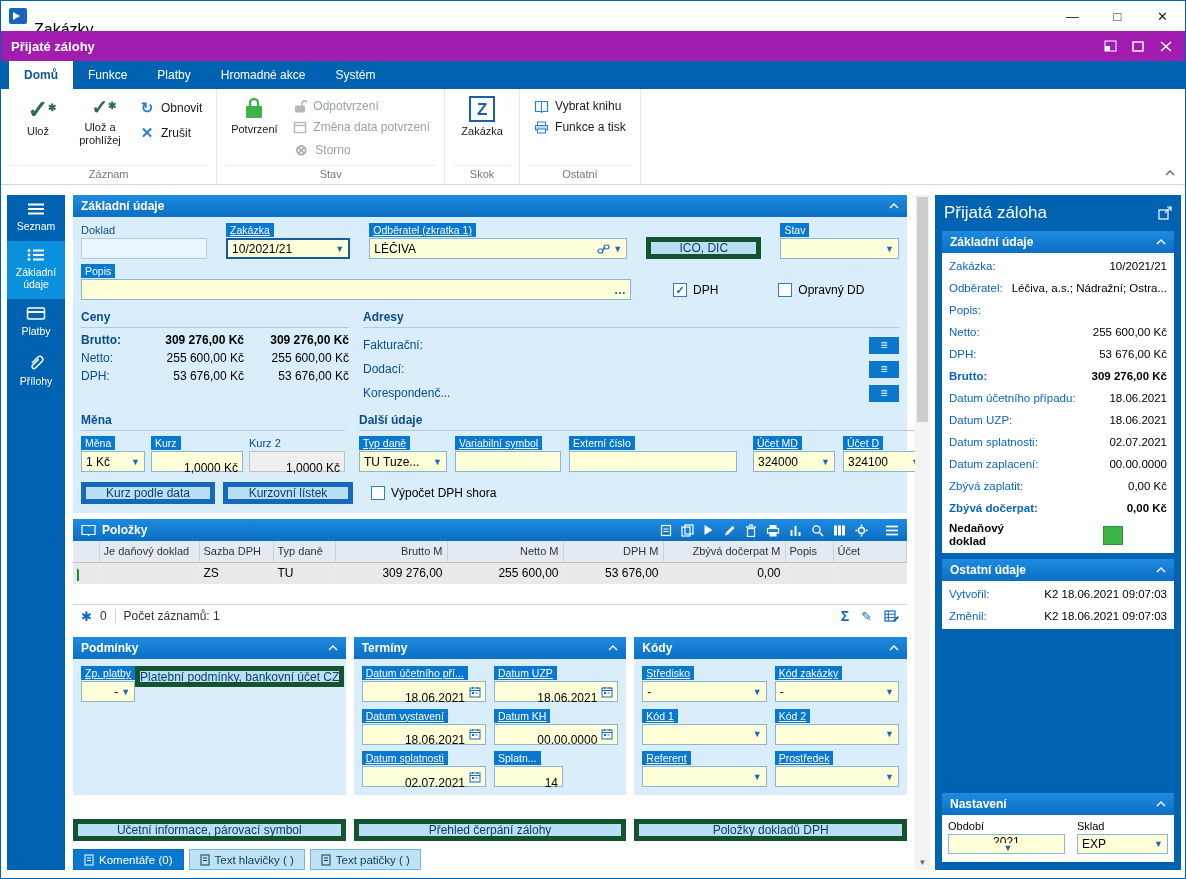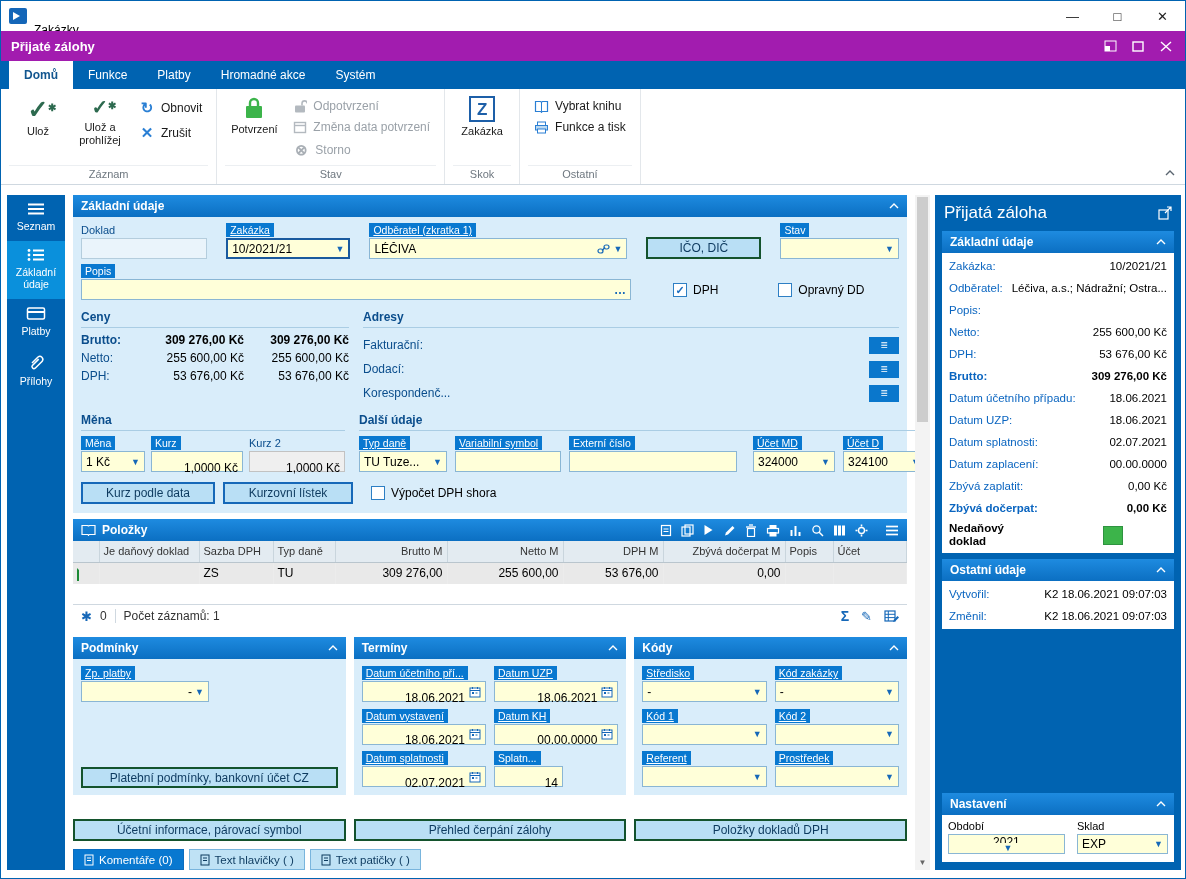--- a/index.html
+++ b/index.html
@@ -3,21 +3,21 @@
 <meta charset="utf-8">
 <style>
   *{margin:0;padding:0;box-sizing:border-box;font-family:"Liberation Sans",sans-serif;}
   html,body{width:1186px;height:879px;background:#fff;}
   .window{width:1186px;height:879px;border:1px solid #0063b1;display:flex;flex-direction:column;background:#fff;overflow:hidden;}
 
   
   .titlebar{height:30px;background:#fff;display:flex;align-items:center;padding-left:8px;flex:0 0 auto;}
   .appicon{width:18px;height:16px;background:#1466b8;border-radius:2px;position:relative;margin-right:7px;}
   .appicon::after{content:"";position:absolute;left:4px;top:4px;border-left:7px solid #fff;border-top:4px solid transparent;border-bottom:4px solid transparent;}
-  .titlebar .t{font-size:12px;color:#000;margin-top:28px;}
+  .titlebar .t{font-size:16px;color:#000;margin-top:28px;}
   .wbtns{margin-left:auto;display:flex;height:100%;}
   .wbtn{width:45px;display:flex;align-items:center;justify-content:center;font-size:13px;color:#222;}
 
   
   .appbar{height:30px;background:#a21caf;display:flex;align-items:center;padding:0 8px 0 10px;flex:0 0 auto;}
   .appbar .t{color:#fff;font-weight:bold;font-size:13px;}
   .abtns{margin-left:auto;display:flex;gap:6px;align-items:center;}
   .abtn{width:22px;height:20px;display:flex;align-items:center;justify-content:center;}
 
   
@@ -61,21 +61,21 @@
   .plabel{font-size:11px;color:#0a4d8c;line-height:14px;}
   .stack{display:flex;flex-direction:column;align-items:flex-start;gap:1px;}
   .field{height:21px;background:#ffffd9;border:1px solid #8ab6d4;display:flex;align-items:center;padding:0 4px;font-size:12px;color:#000;width:100%;}
   .field .val{flex:1;white-space:nowrap;overflow:hidden;}
   .field .val.r{text-align:right;margin-top:12px;}
   .field.ro{background:#eaf4fb;border-color:#b4cddd;}
   .field.gray{background:#efefef;border-color:#c2c2c2;}
   .field.focused{border:2px solid #1a5a9e;}
   .dd{color:#1668b8;font-size:9px;margin-left:3px;flex:0 0 auto;}
   .dots{color:#1668b8;font-weight:bold;margin-left:3px;}
-  .btnl{background:#b9dff5;border:2px solid #14532d;color:#0d3a5f;font-size:12px;display:flex;align-items:center;justify-content:center;white-space:nowrap;}
+  .btnl{background:#b9dff5;border:5px solid #14532d;color:#0d3a5f;font-size:12px;display:flex;align-items:center;justify-content:center;white-space:nowrap;}
   .btnl.strong{border-color:#1668b8;}
   .cb{width:14px;height:14px;background:#fff;border:1px solid #2d7fc4;display:flex;align-items:center;justify-content:center;font-size:11px;color:#1d6fc0;font-weight:bold;flex:0 0 auto;}
   .cbrow{display:flex;align-items:center;gap:6px;font-size:12px;color:#000;}
   .sect{font-size:12px;font-weight:bold;color:#0a4d8c;border-bottom:1px solid #aacde4;padding:1px 0 3px;margin-bottom:5px;}
   .menu-btn{width:30px;height:17px;background:#0a77cc;color:#fff;display:flex;align-items:center;justify-content:center;font-size:12px;line-height:10px;flex:0 0 auto;}
 
   
   .tbl{width:100%;border-collapse:collapse;background:#fff;font-size:12px;table-layout:fixed;}
   .tbl th{background:#e3ebf1;color:#333;font-weight:normal;font-size:11px;border-right:1px solid #c9d5dd;border-bottom:1px solid #b9c5cd;padding:3px 4px;text-align:left;height:21px;white-space:nowrap;overflow:hidden;}
   .tbl td{padding:2px 4px;height:22px;border-right:1px solid #ececec;white-space:nowrap;overflow:hidden;}
@@ -640,21 +640,21 @@
       <div class="panels-row">
         <div class="panel">
           <div class="panel-h">
             <span>Podmínky</span>
             <span class="chev">
                 <svg width="10" height="6">
                   <path d="M1 5 L5 1 L9 5" stroke="#fff" fill="none" stroke-width="1.4"></path>
                 </svg>
               </span>
           </div>
-          <div class="panel-body" style="display:flex;flex-direction:column;text-align:right;">
+          <div class="panel-body" style="display:flex;flex-direction:row;text-align:right;">
             <div class="stack" style="width:128px;">
               <span class="chip u">Zp. platby</span>
               <div class="field">
                 <span class="val">-</span>
                 <span class="dd">▼</span>
               </div>
             </div>
             <div style="flex:1;"></div>
             <div class="btnl" style="height:21px;">Platební podmínky, bankovní účet CZ</div>
           </div>

